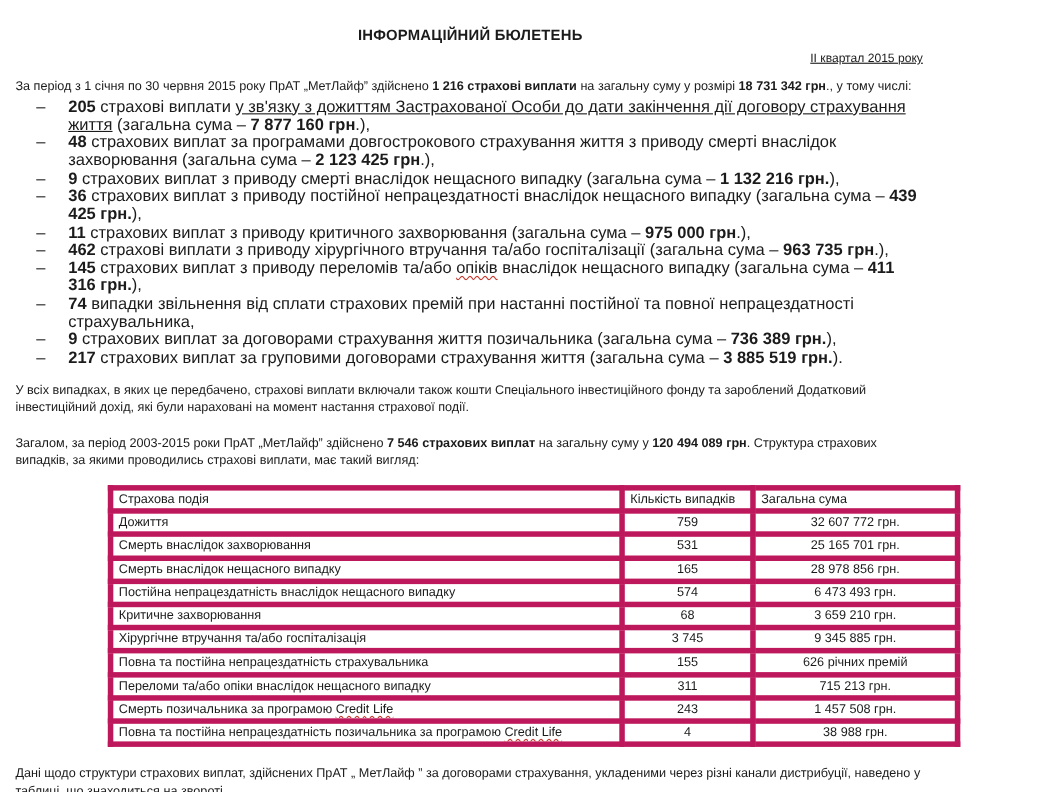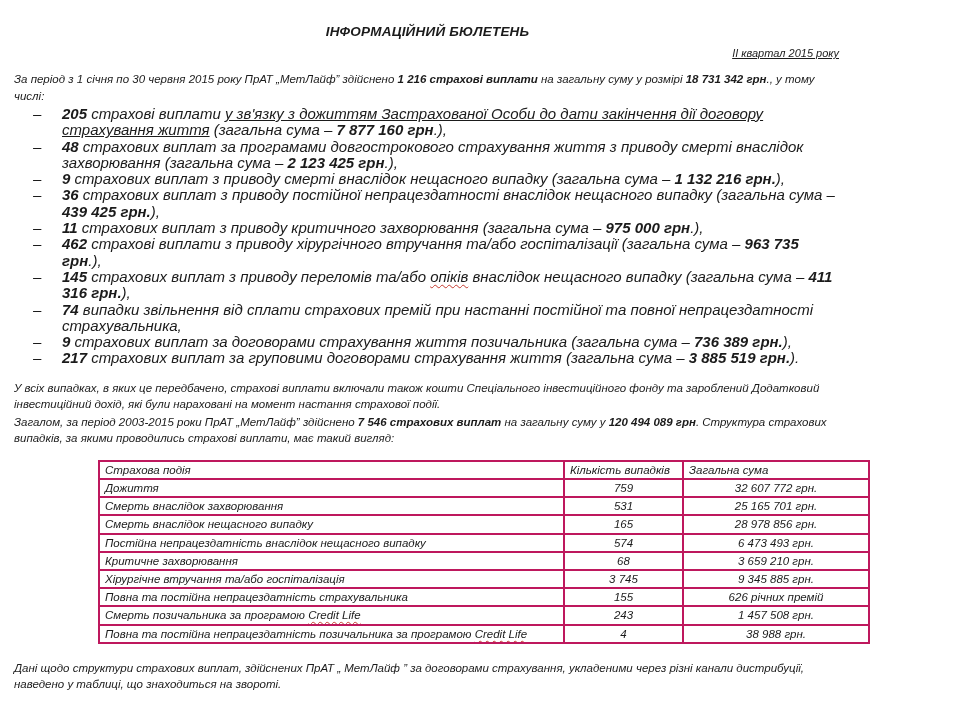--- a/index.html
+++ b/index.html
@@ -2,60 +2,60 @@
 <html><head>
 <meta charset="utf-8">
 <style>
   html, body { margin: 0; padding: 0; overflow: hidden; }
   body {
     width: 960px; height: 720px; background: #ffffff;
     font-family: "Liberation Sans", sans-serif;
     color: #1b1b1b;
     -webkit-font-smoothing: antialiased;
   }
-  .page { position: relative; width: 855px; height: 720px; font-style: italic; }
+  .page { position: relative; width: 855px; height: 720px; }
   .content { padding: 0 14px; }
 
   .title {
     text-align: center; font-weight: bold; font-size: 13.5px;
     padding-top: 24px; letter-spacing: 0.2px;
   }
   .period { text-align: right; padding-right: 16px; margin-top: 8px; font-size: 11px; }
   .period span { text-decoration: underline; }
 
   p, .para { margin: 0; font-size: 11.5px; line-height: 16.5px; }
   .intro { margin-top: 12px; }
 
   ul.bullets { list-style: none; margin: 2px 0 0 0; padding: 0; }
   ul.bullets li {
     position: relative; padding-left: 48px;
     font-size: 15px; line-height: 16.3px;
   }
   ul.bullets li::before { content: "\2013"; position: absolute; left: 19px; }
 
   .p-allcases { margin-top: 13px; }
-  .p-total { margin-top: 1px; }
+  .p-total { margin-top: 15px; }
   .p-channels { margin-top: 16px; }
 
   .b { font-weight: bold; }
   .u { text-decoration: underline; }
   .sq {
     text-decoration-line: underline;
     text-decoration-style: wavy;
     text-decoration-color: #c43a2f;
     text-decoration-thickness: 1px;
     text-underline-offset: 2px;
   }
 
   table.claims {
     border-collapse: collapse; table-layout: fixed;
     width: 770px; margin: 13px 0 0 84px;
   }
   table.claims th, table.claims td {
-    border: 2px solid #be185d; font-weight: normal;
+    border: 5px solid #be185d; font-weight: normal;
     font-size: 11.5px; line-height: 14.2px;
     padding: 1px 5px; vertical-align: top; text-align: left;
     overflow: hidden;
   }
   table.claims td.count, table.claims td.sum { text-align: center; }
 
   .closing { margin-top: 26px; margin-left: 46px; }
   .sig-name { margin-top: 40px; margin-left: 46px; }
 </style>
 </head>
@@ -133,20 +133,25 @@
             <td><span>Хірургічне втручання та/або госпіталізація</span></td>
             <td class="count">3 745</td>
             <td class="sum">9 345 885 грн.</td>
           </tr>
           <tr>
             <td><span>Повна та постійна непрацездатність страхувальника</span></td>
             <td class="count">155</td>
             <td class="sum">626 річних премій</td>
           </tr>
           <tr>
+            <td><span>Переломи та/або опіки внаслідок нещасного випадку</span></td>
+            <td class="count">311</td>
+            <td class="sum">715 213 грн.</td>
+          </tr>
+          <tr>
             <td><span>Смерть позичальника за програмою </span><span class="sq">Credit Life</span></td>
             <td class="count">243</td>
             <td class="sum">1 457 508 грн.</td>
           </tr>
           <tr>
             <td><span>Повна та постійна непрацездатність позичальника за програмою </span><span class="sq">Credit Life</span></td>
             <td class="count">4</td>
             <td class="sum">38 988 грн.</td>
           </tr>
         </tbody>

